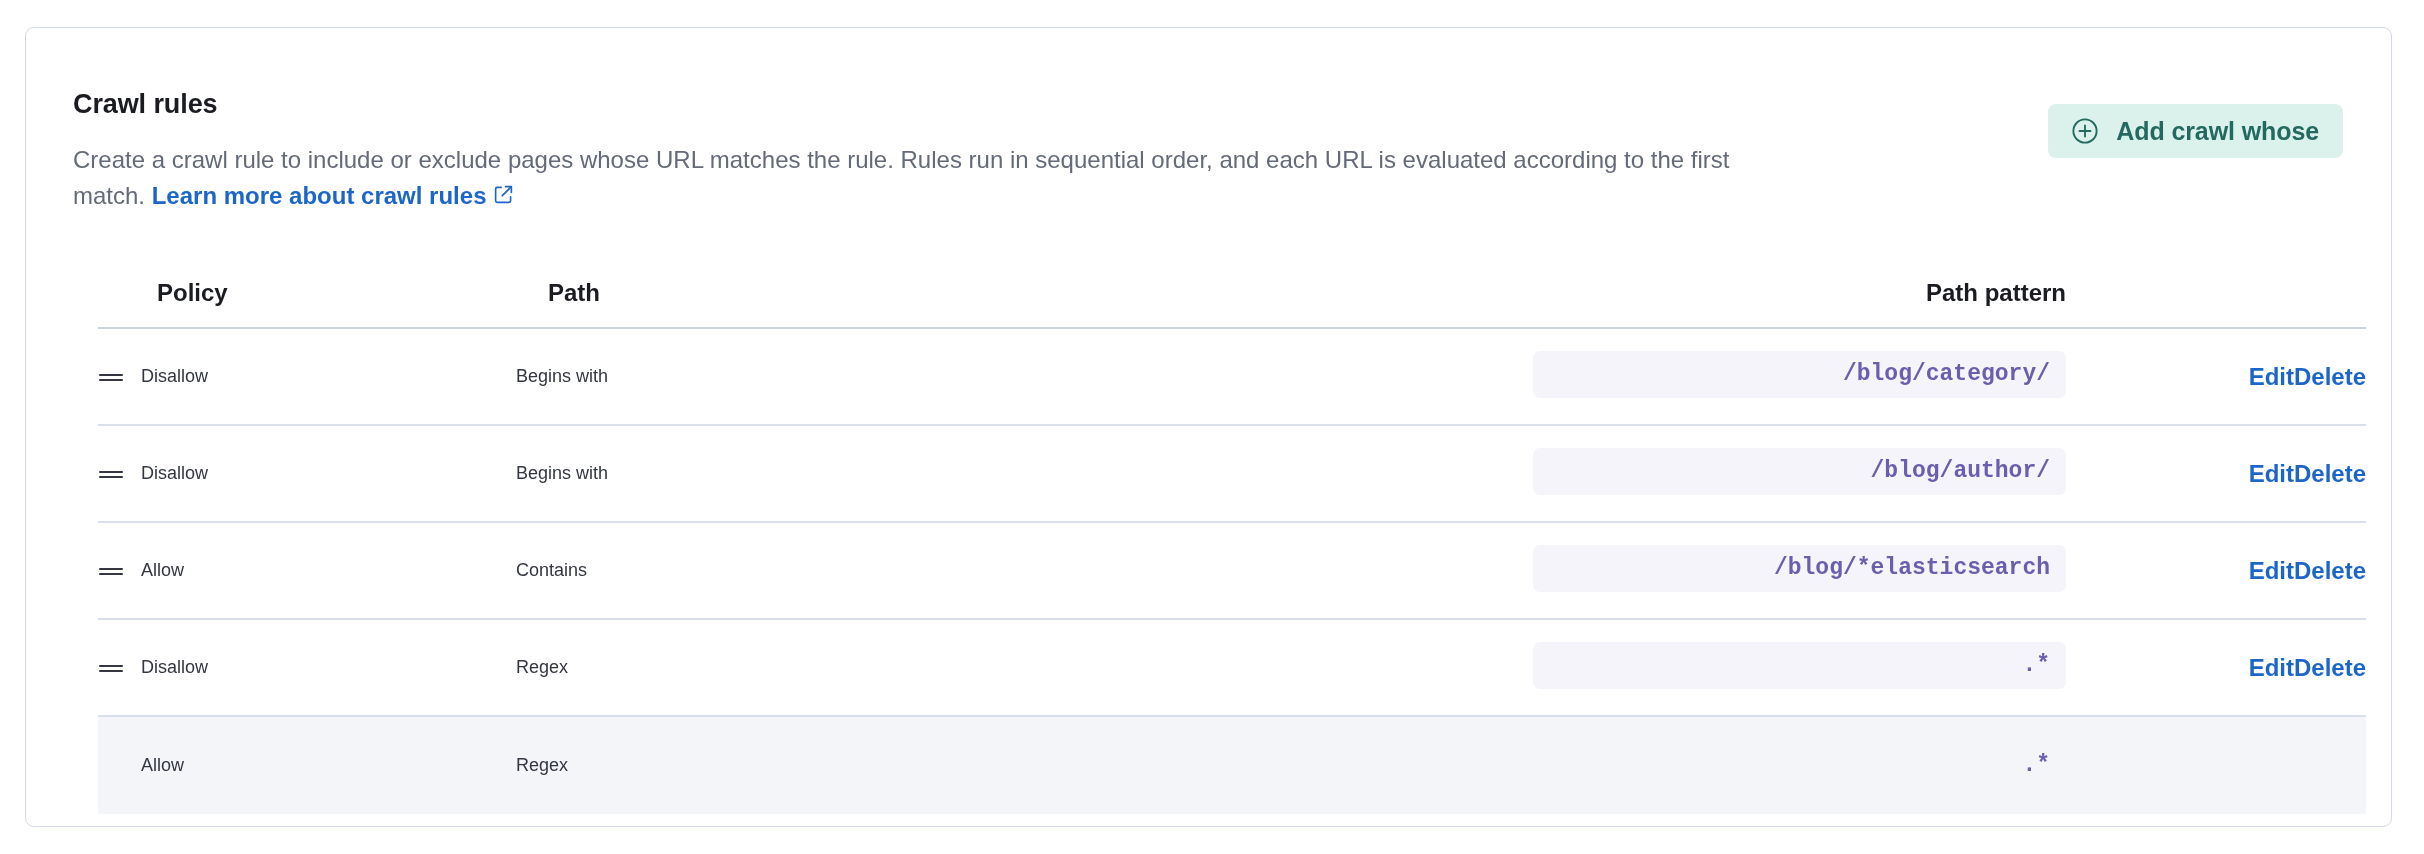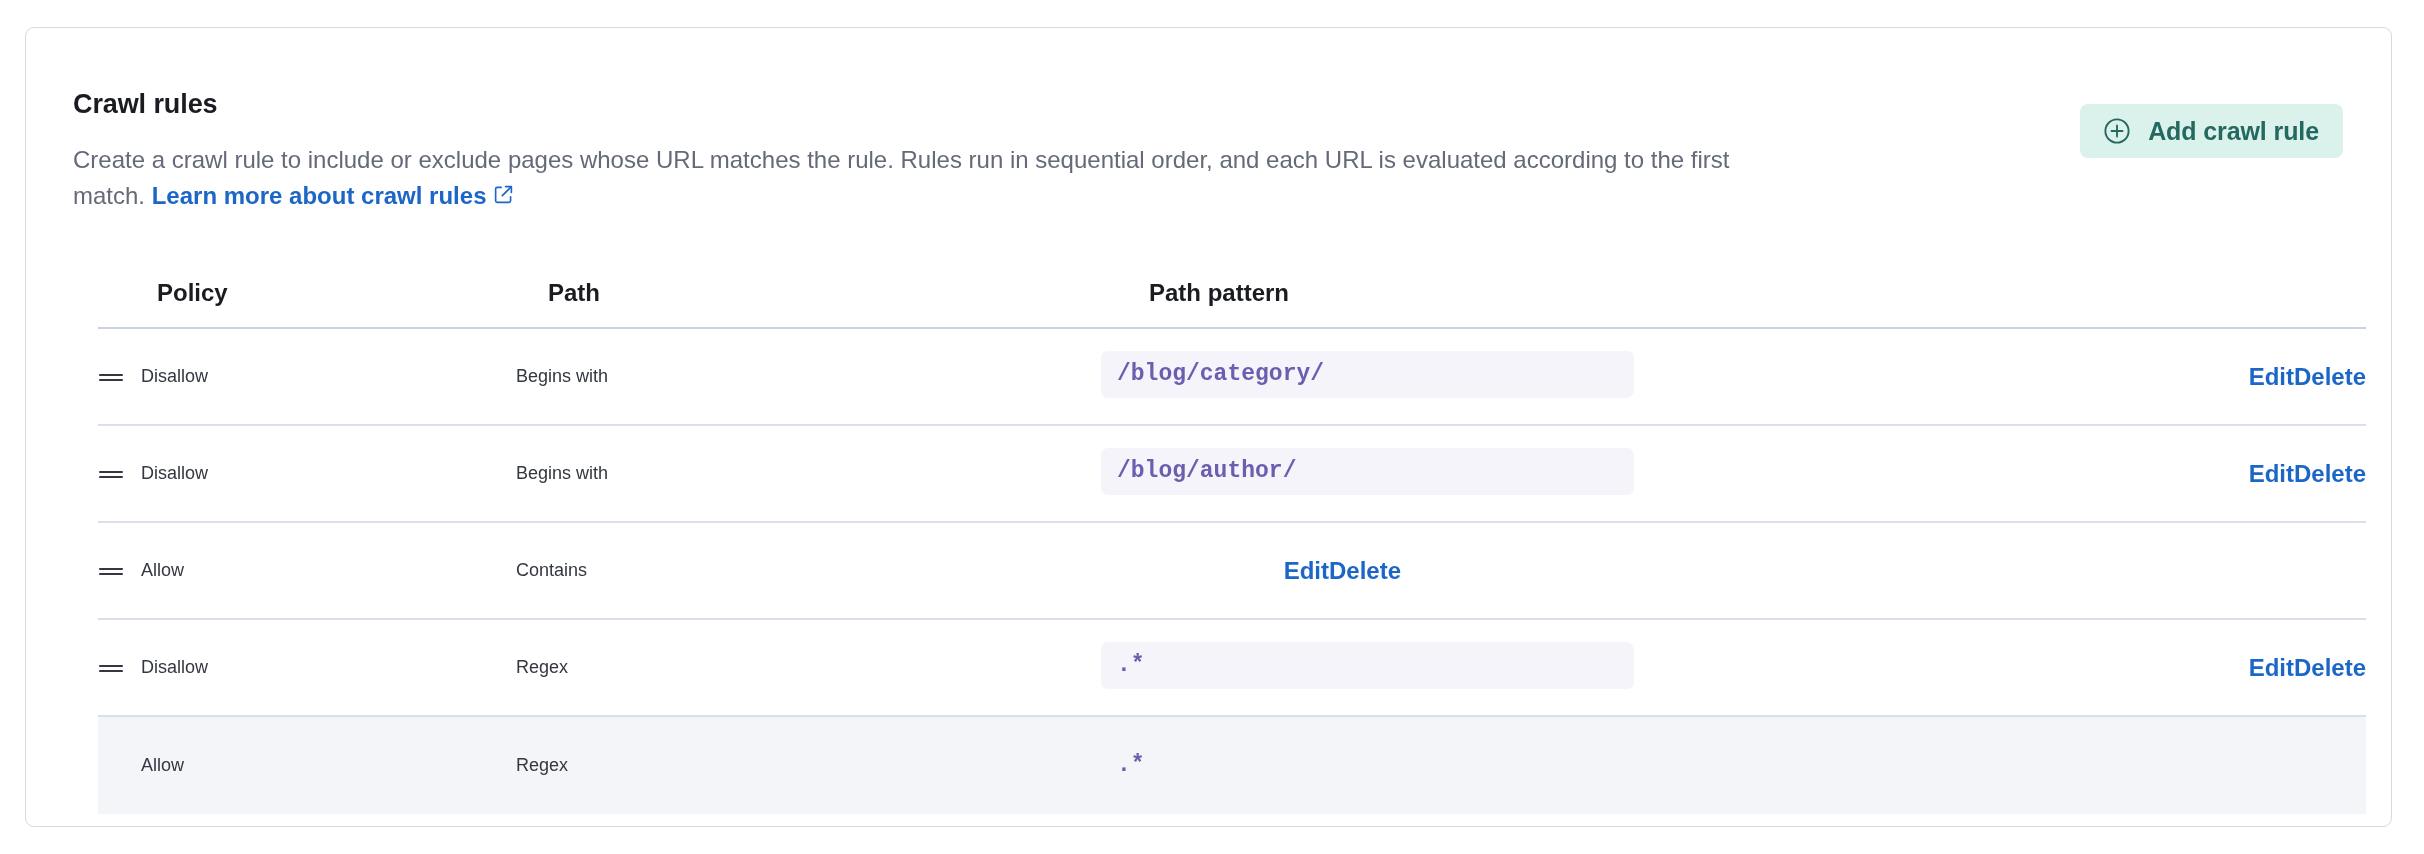--- a/index.html
+++ b/index.html
@@ -130,21 +130,21 @@
   }
 
   .trow.highlight {
     background: #f4f5f9;
     border-bottom: none;
   }
 
   .c-handle { width: 43px; flex: 0 0 43px; display: flex; align-items: center; }
   .c-policy { width: 375px; flex: 0 0 375px; }
   .c-rule   { width: 585px; flex: 0 0 585px; }
-  .c-path   { flex: 1 1 auto; min-width: 0; }
+  .c-path   { flex: 1 1 auto; min-width: 0; text-align: right; }
   .c-act    { width: 300px; flex: 0 0 300px; display: flex; justify-content: flex-end; align-items: center; padding-right: 0px; }
 
   .th {
     font-size: 24px;
     font-weight: 700;
     color: #1a1c21;
     line-height: 1;
     margin-left: 16px;
   }
 
@@ -212,21 +212,21 @@
         </div>
       </div>
 
       <button class="add-btn">
         <span class="plus-icon">
           <svg width="30" height="30" viewBox="0 0 24 24" fill="none">
             <circle cx="12" cy="12" r="9.3" stroke="#24695f" stroke-width="1.5"></circle>
             <path d="M12 7.6v8.8M7.6 12h8.8" stroke="#24695f" stroke-width="1.5" stroke-linecap="round"></path>
           </svg>
         </span>
-        <span class="add-label">Add crawl rule</span>
+        <span class="add-label">Add crawl whose</span>
       </button>
 
       <div class="rules-table">
 
         <div class="trow head">
           <div class="c-handle"></div>
           <div class="c-policy th">Policy</div>
           <div class="c-rule th">Path</div>
           <div class="c-path th">Path pattern</div>
           <div class="c-act"></div>
@@ -272,20 +272,21 @@
           <div class="c-handle">
             <span class="drag-handle">
               <svg width="26" height="16" viewBox="0 0 26 16">
                   <rect x="1" y="5" width="24" height="1.9" rx="0.9" fill="#343741"></rect>
                   <rect x="1" y="10" width="24" height="1.9" rx="0.9" fill="#343741"></rect>
                 </svg>
             </span>
           </div>
           <div class="c-policy td">Allow</div>
           <div class="c-rule td">Contains</div>
+          <div class="c-path"><span class="code-chip">/blog/*elasticsearch</span></div>
           <div class="c-act">
             <a class="act-link" href="#">Edit</a>
             <a class="act-link" href="#">Delete</a>
           </div>
         </div>
 
         <div class="trow body">
           <div class="c-handle">
             <span class="drag-handle">
               <svg width="26" height="16" viewBox="0 0 26 16">

